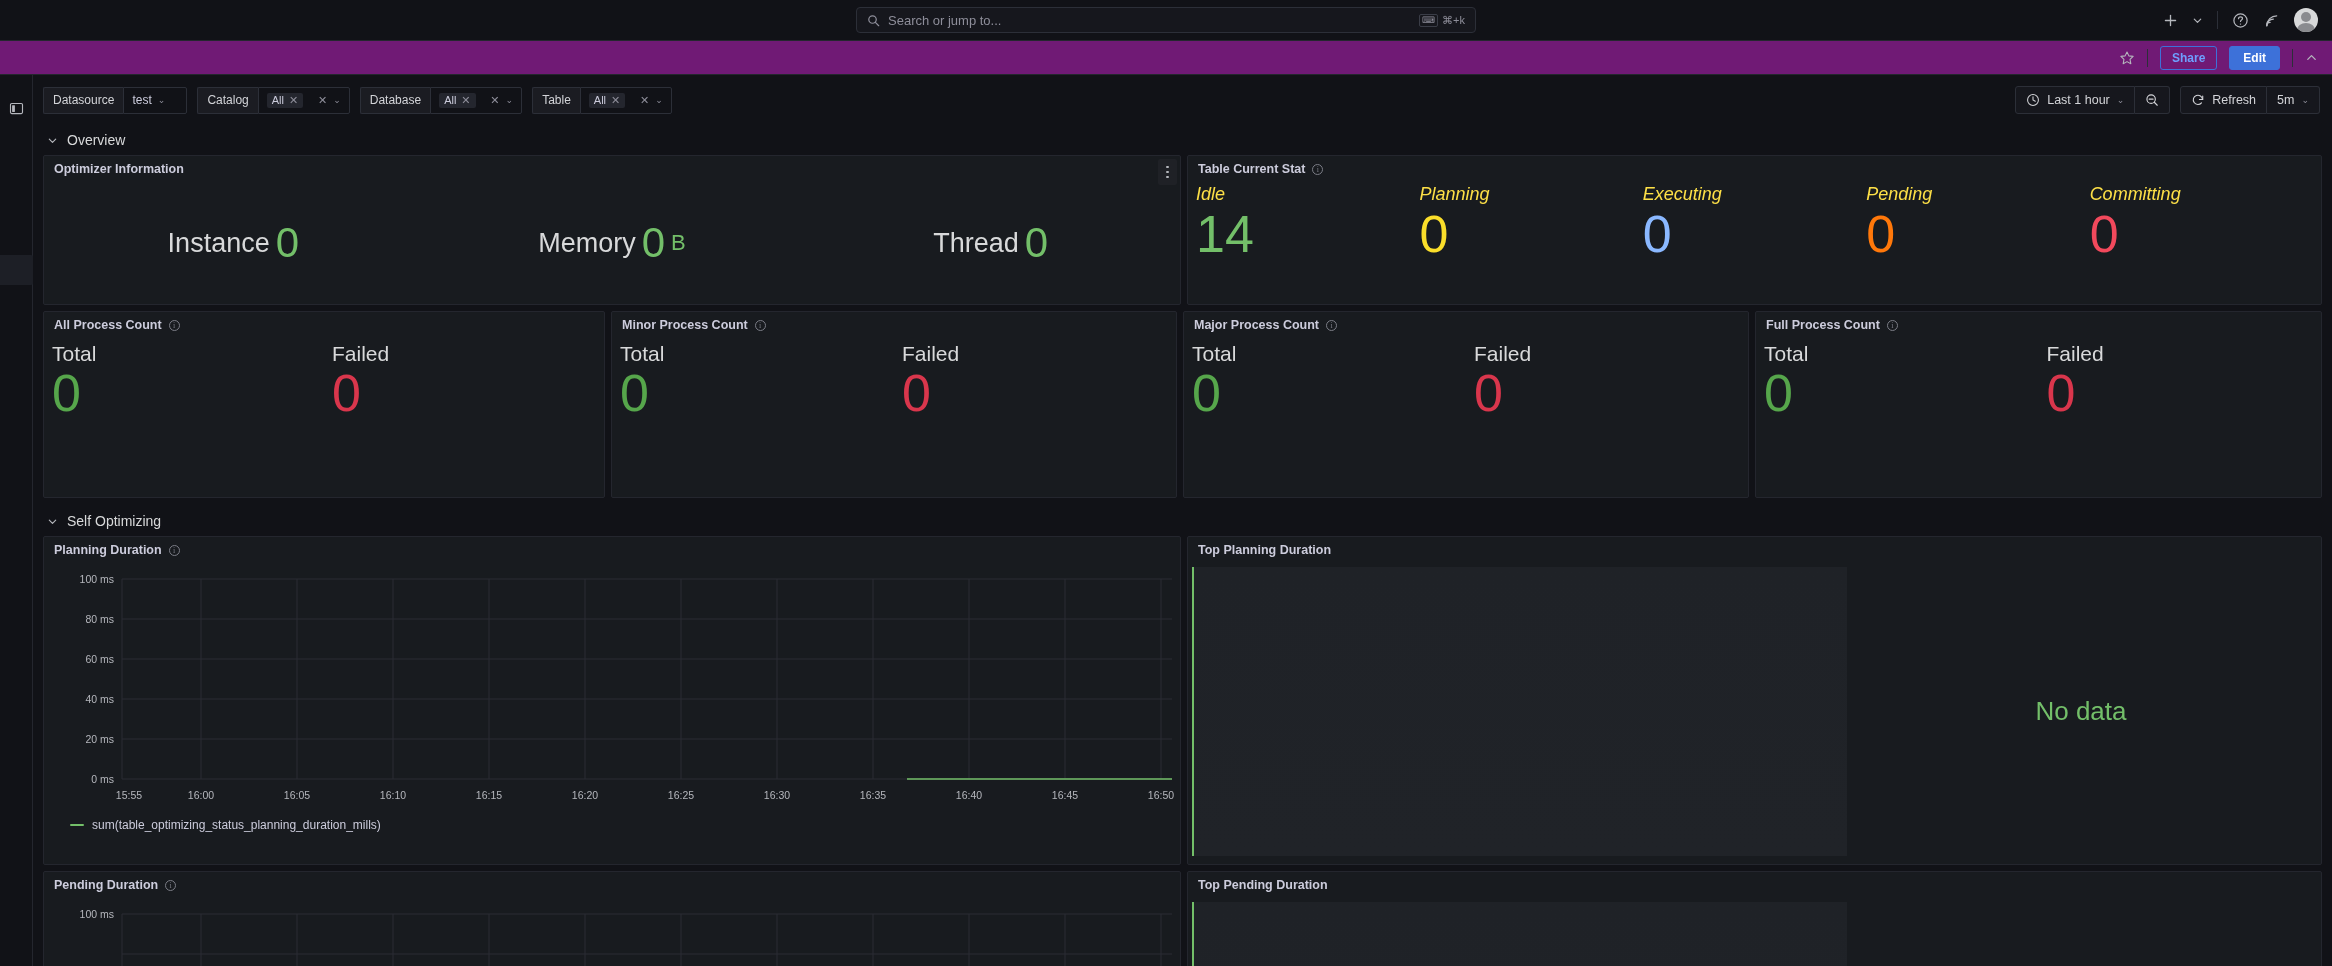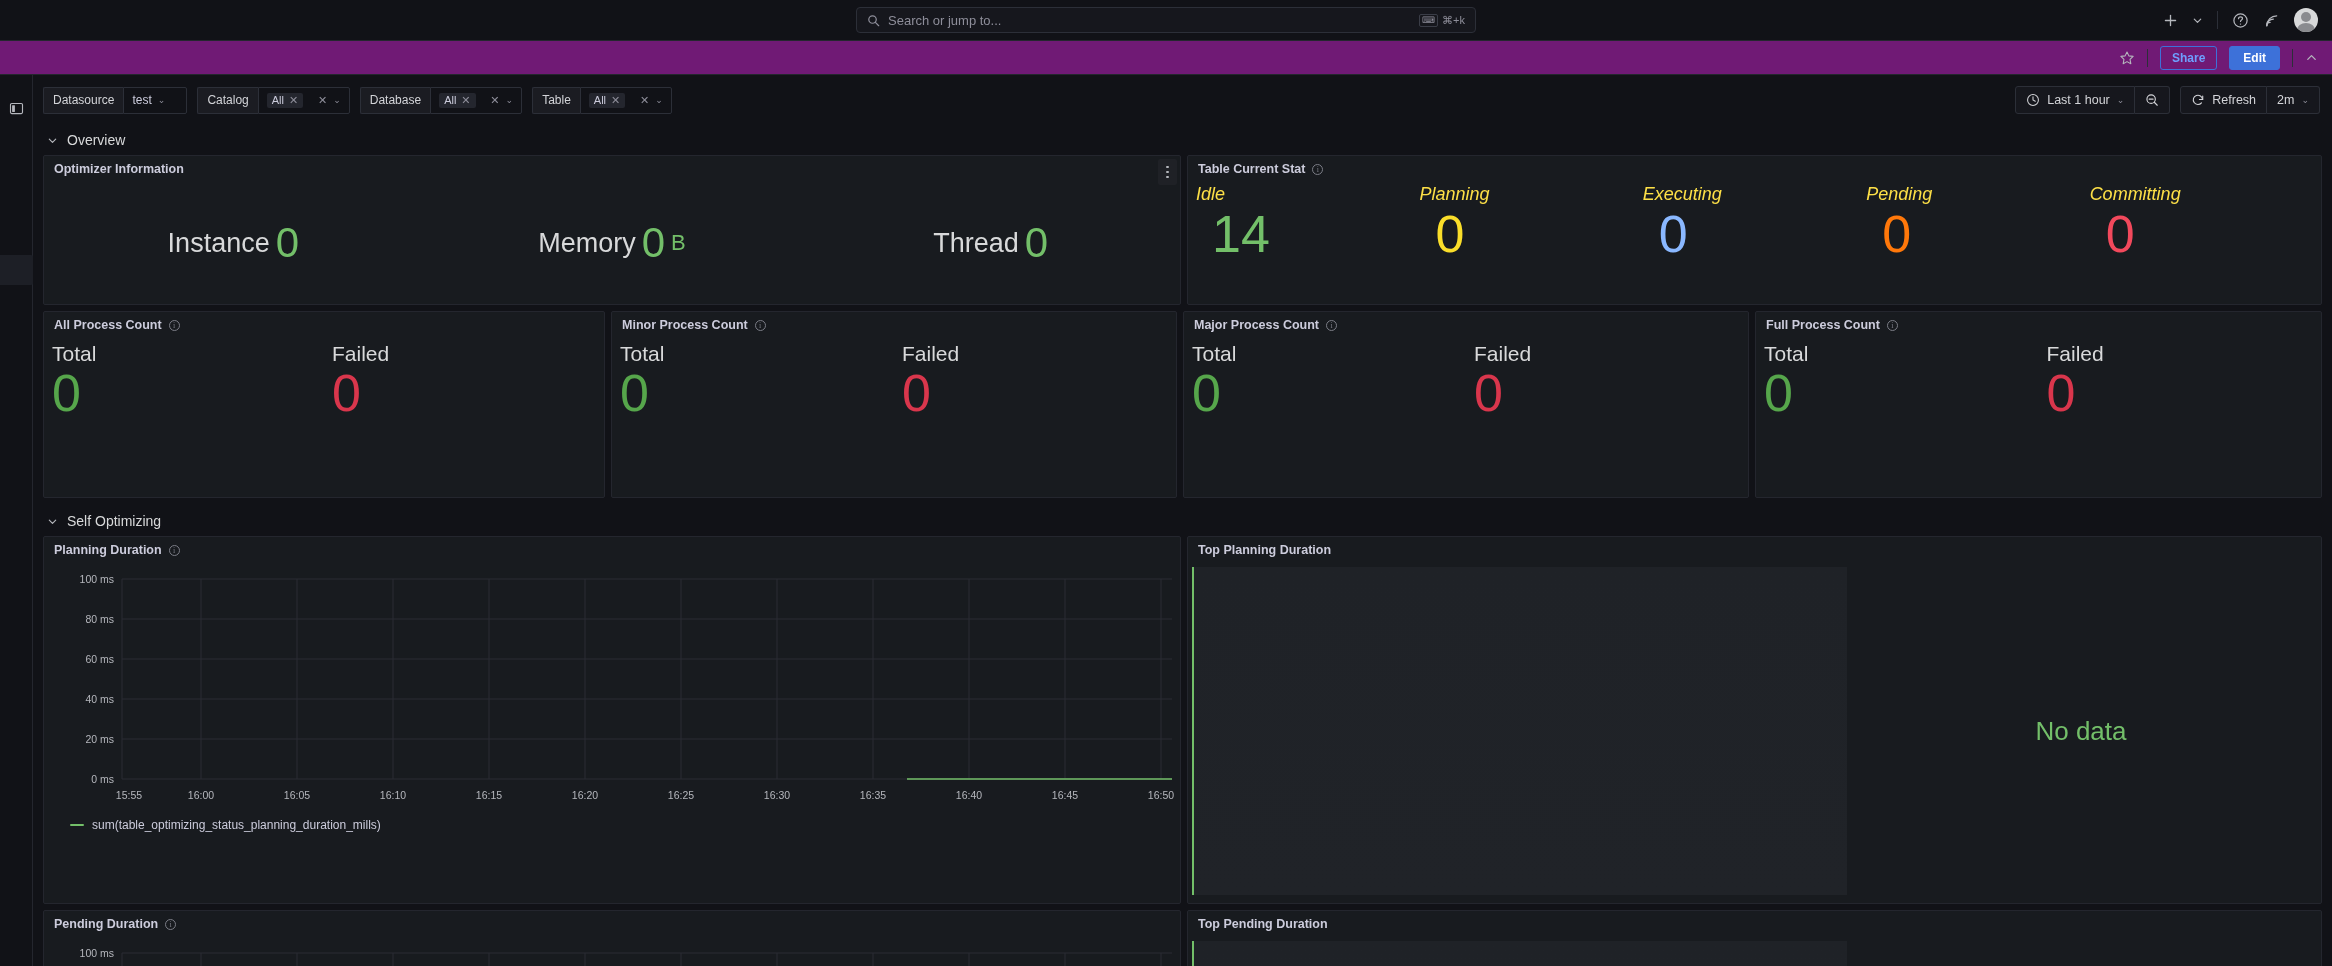--- a/index.html
+++ b/index.html
@@ -178,21 +178,21 @@
   .stat-inline-val  { font-size:42px; font-weight:400; line-height:1; }
   .stat-unit { font-size:22px; font-weight:400; }
 
   .statcol { flex:1; display:flex; flex-direction:column; padding-left:8px; }
   .statcol .nm { font-size:21px; color:#d8d9da; }
   .statcol .vl { font-size:52px; font-weight:400; line-height:1.05; }
 
   .stat5 { display:flex; height:100%; padding: 2px 8px 8px 8px; }
   .stat5 .cell { flex:1; display:flex; flex-direction:column; }
   .stat5 .nm { font-size:18px; color:#fde047; margin-bottom:2px;font-style:italic; }
-  .stat5 .vl { font-size:52px; font-weight:400; line-height:1.05;margin-left:16px; }
+  .stat5 .vl { font-size:52px; font-weight:400; line-height:1.05; }
 
   
   .chart { position:relative; width:100%; height:100%; }
   .chart svg { display:block; }
   .legend-row {
     display:flex; align-items:center; gap:8px;
     padding: 3px 0 0 26px; font-size:12px; color:#ccccdc;
   }
   .legend-swatch { width:14px; height:2px; background:#73bf69; border-radius:1px; }
 
@@ -368,21 +368,21 @@
           <div class="tbtn">
             <span style="display:flex;">
               <svg width="14" height="14" viewBox="0 0 16 16" fill="none" stroke="#d3d4d8" stroke-width="1.25" stroke-linecap="round">
                 <path d="M13.2 7.4A5.3 5.3 0 1 0 12 11.2"></path>
                 <polyline points="13.4,3.4 13.4,7.4 9.6,7.4"></polyline>
               </svg>
             </span>
             <span>Refresh</span>
           </div>
           <div class="tbtn">
-            <span>2m</span>
+            <span>5m</span>
             <span class="caret">⌄</span>
           </div>
         </div>
       </div>
     </div>
 
     <div class="dashbody">
 
       <div class="section-hdr">
         <span style="display:flex;">
@@ -536,21 +536,21 @@
 
       <div class="section-hdr" style="margin-top:8px;">
         <span style="display:flex;">
           <svg width="11" height="11" viewBox="0 0 12 12" stroke="#b5b7bd" stroke-width="1.25" fill="none" stroke-linecap="round" stroke-linejoin="round">
             <polyline points="2.5,4.5 6,8 9.5,4.5"></polyline>
           </svg>
         </span>
         <span>Self Optimizing</span>
       </div>
 
-      <div class="row-grid" style="height:368px;">
+      <div class="row-grid" style="height:329px;">
 
         <div class="panel" style="flex:0 0 1138px;">
           <div class="panel-hdr">
             <span class="panel-title">Planning Duration</span>
             <span class="info-i">i</span>
           </div>
           <div class="panel-body">
             <div class="chart">
               <svg width="1136" height="252" viewBox="0 0 1136 252">
 

